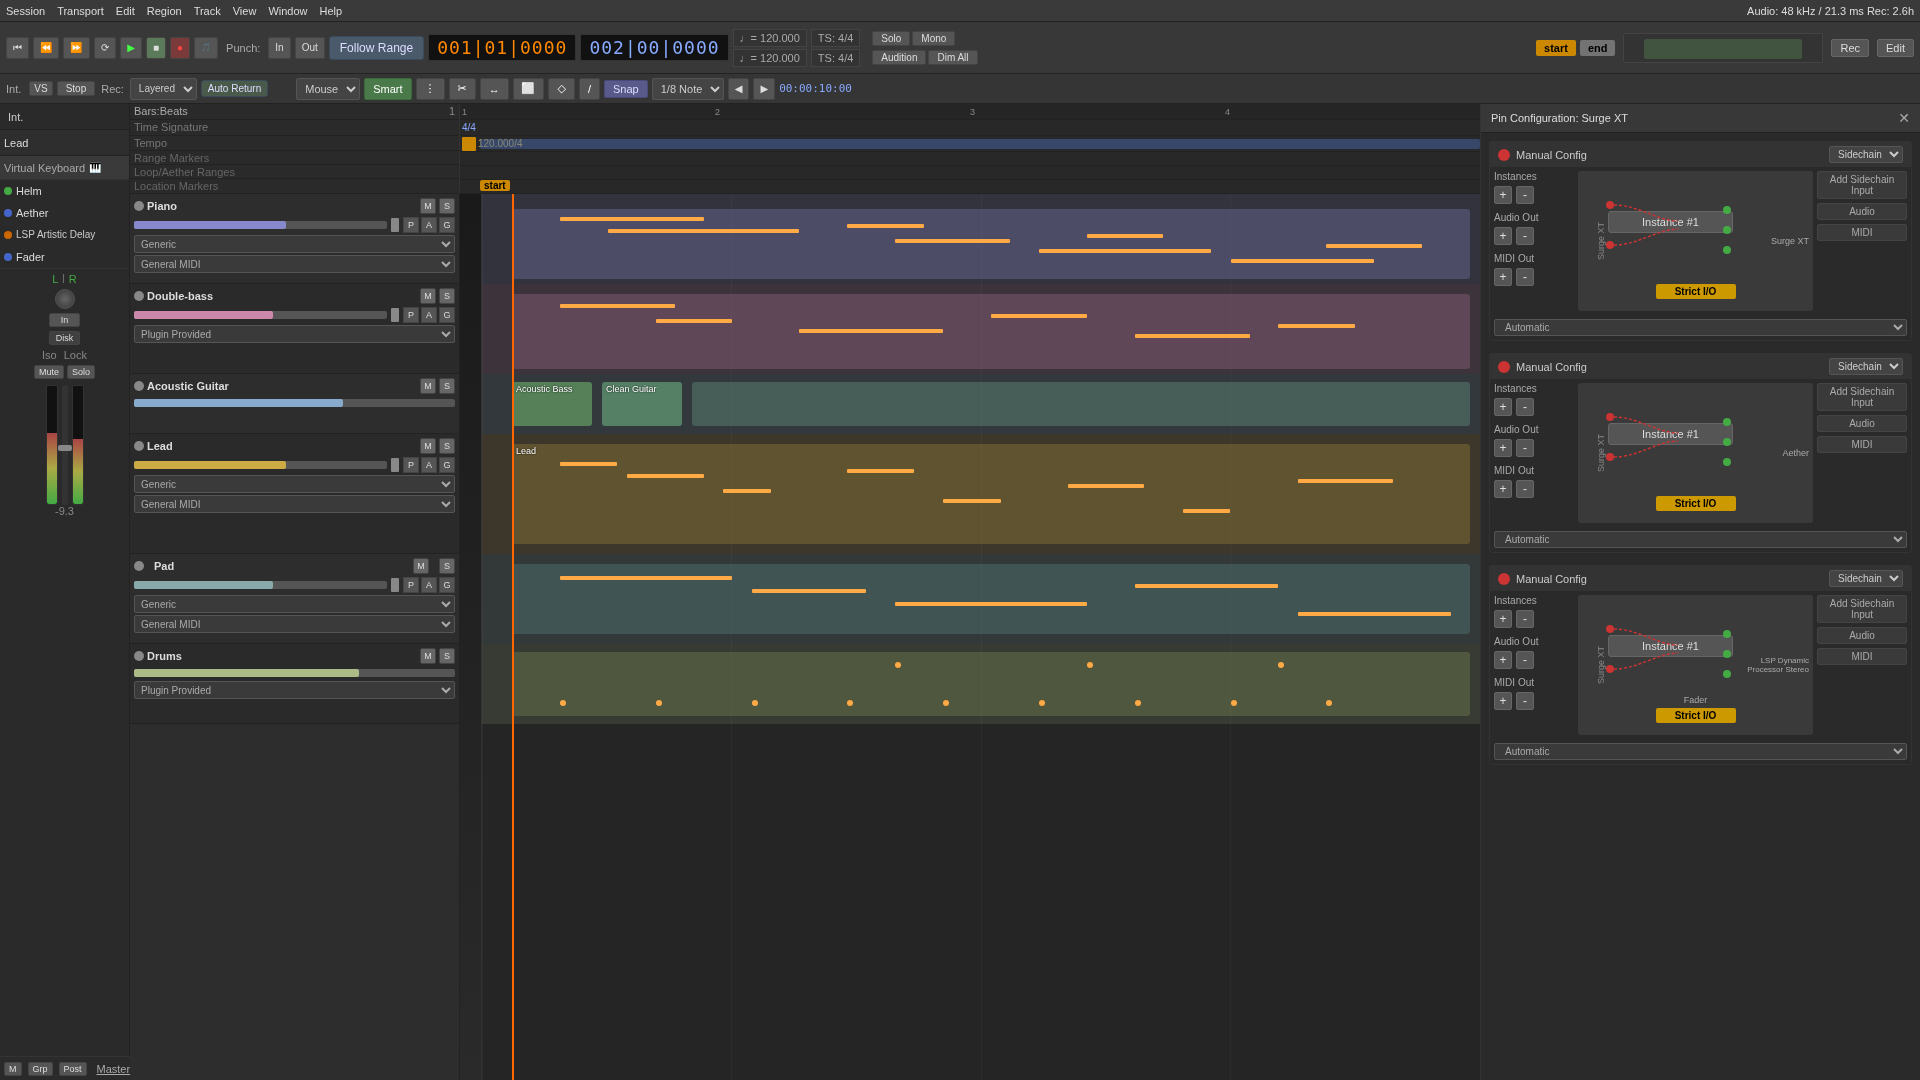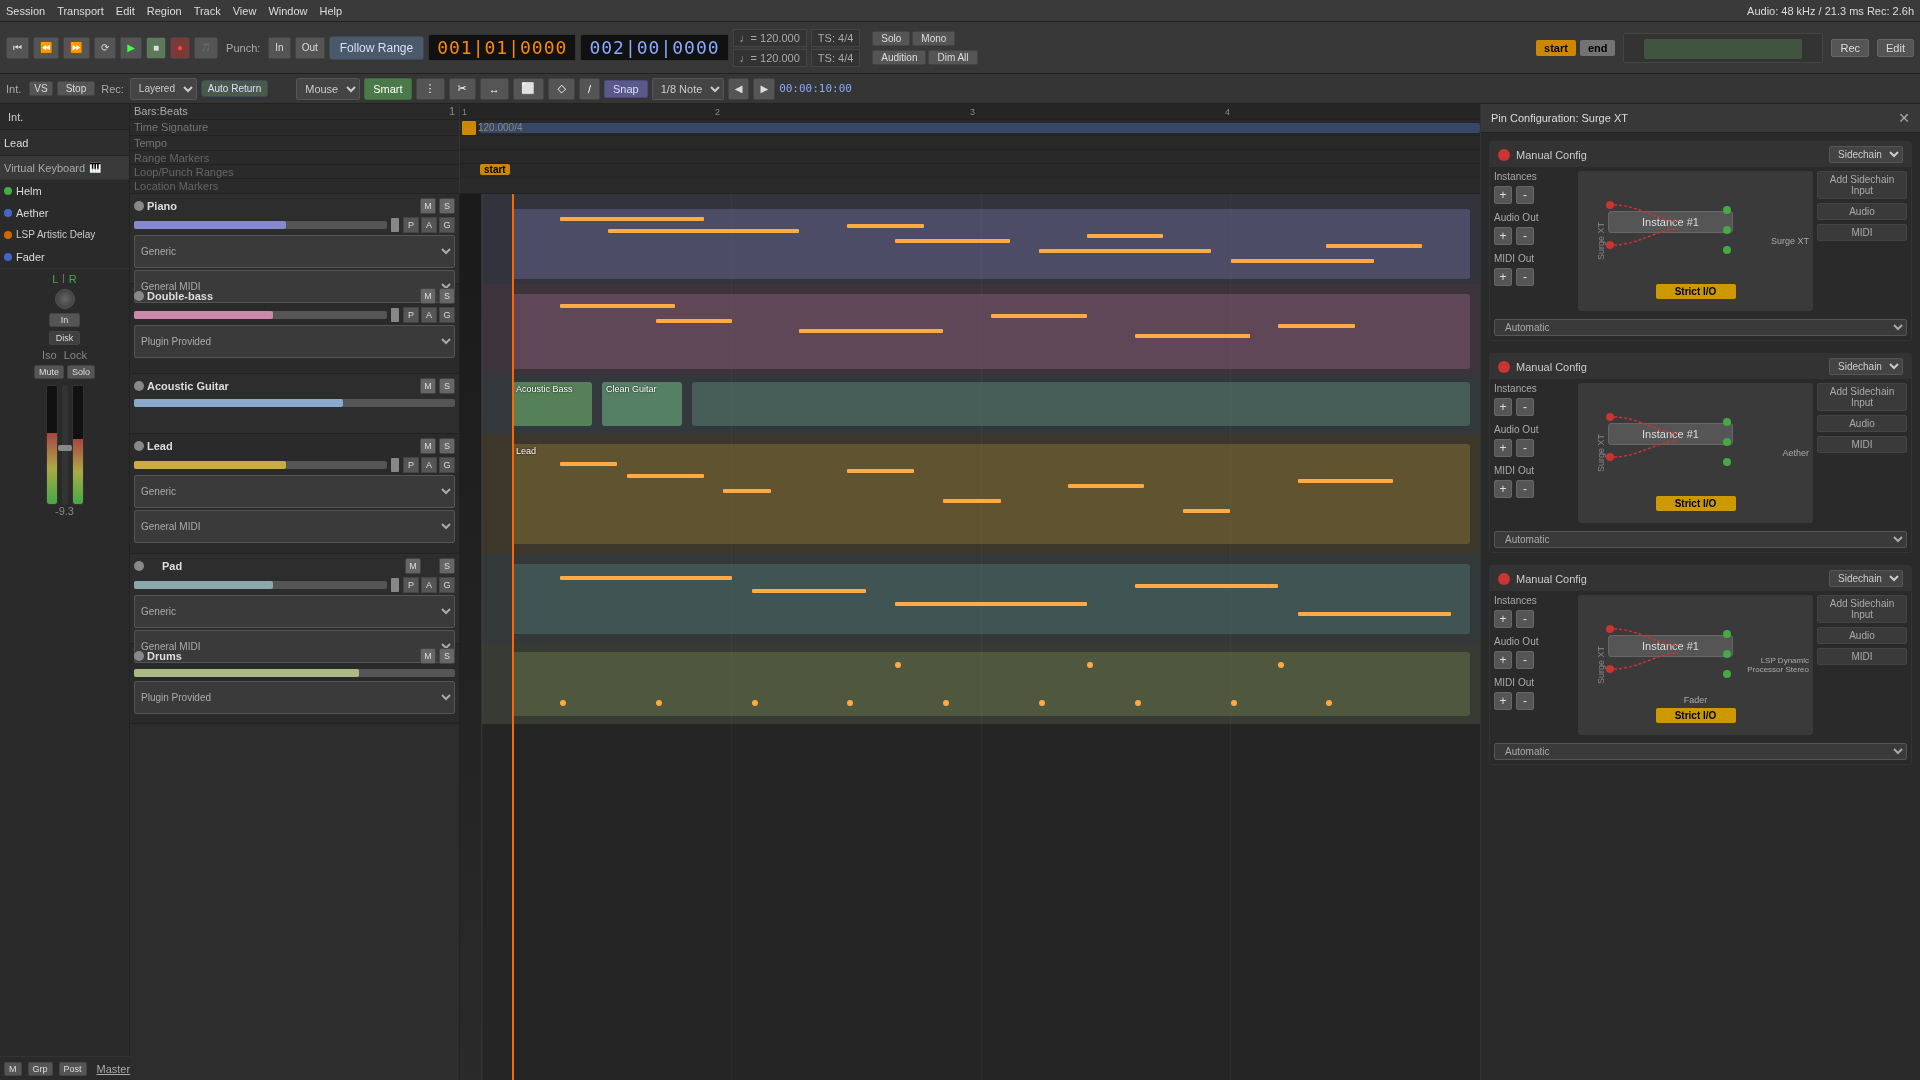--- a/index.html
+++ b/index.html
@@ -184,21 +184,21 @@
       background: #555;
       border-radius: 2px;
       margin: 2px 0;
       position: relative;
     }
     .fader-fill { height: 100%; background: #88aa88; border-radius: 2px; }
     .fader-fill.pink { background: #cc88aa; }
     .fader-fill.yellow { background: #ccaa44; }
     .plugin-select {
       background: #3a3a3a; border: 1px solid #555; color: #aaa;
-      width: 100%; padding: 1px 2px; border-radius: 2px; font-size: 10px; height: 33px;
+      width: 100%; padding: 1px 2px; border-radius: 2px; font-size: 10px; height: 18px;
     }
     .start-marker {
       background: #cc8800;
       color: #000;
       padding: 0 4px;
       font-size: 10px;
       font-weight: bold;
       border-radius: 2px;
       position: absolute;
       left: 20px;
@@ -540,38 +540,41 @@
         <div style="height:16px; display:flex; align-items:center; padding:0 4px; border-bottom:1px solid #222; font-size:10px; color:#777;">
           <span>Time Signature</span>
         </div>
         <div style="height:16px; display:flex; align-items:center; padding:0 4px; border-bottom:1px solid #222; font-size:10px; color:#777;">
           <span>Tempo</span>
         </div>
         <div style="height:14px; display:flex; align-items:center; padding:0 4px; border-bottom:1px solid #222; font-size:10px; color:#666;">
           <span>Range Markers</span>
         </div>
         <div style="height:14px; display:flex; align-items:center; padding:0 4px; border-bottom:1px solid #222; font-size:10px; color:#666;">
-          <span>Loop/Punch Ranges</span>
+          <span>Loop/Aether Ranges</span>
         </div>
         <div style="height:14px; display:flex; align-items:center; padding:0 4px; font-size:10px; color:#666;">
           <span>Location Markers</span>
         </div>
       </div>
 
       <div style="flex:1; background:#2a2a2a; border-bottom:1px solid #222; position:relative; overflow:hidden; height:90px;">
 
         <div style="height:16px; border-bottom:1px solid #222; position:relative; background:#252525;">
           <div style="position:absolute; left:0; top:0; right:0; bottom:0; display:flex; align-items:center;">
             <span style="position:absolute; left:2px; font-size:9px; color:#888;">1</span>
             <span style="position:absolute; left:25%; font-size:9px; color:#888;">2</span>
             <span style="position:absolute; left:50%; font-size:9px; color:#888;">3</span>
             <span style="position:absolute; left:75%; font-size:9px; color:#888;">4</span>
           </div>
         </div>
 
+        <div style="height:16px; border-bottom:1px solid #222; background:#282828; position:relative;">
+          <span style="position:absolute; left:2px; top:2px; font-size:10px; color:#88aaff;">4/4</span>
+        </div>
 
         <div style="height:16px; border-bottom:1px solid #222; background:#282828; position:relative;">
           <div style="position:absolute; left:2px; top:1px; width:14px; height:14px; background:#cc8800; border-radius:1px;"></div>
           <span style="position:absolute; left:18px; top:2px; font-size:10px; color:#ccaa44;">120.000/4</span>
 
           <div style="position:absolute; left:20px; right:0; top:3px; height:10px; background:#4466aa; opacity:0.5; border-radius:2px;"></div>
         </div>
 
         <div style="height:14px; border-bottom:1px solid #222; background:#282828;"></div>
 
@@ -664,21 +667,21 @@
           </div>
           <select class="plugin-select">
             <option>Generic</option>
           </select>
           <select class="plugin-select" style="margin-top:2px;">
             <option>General MIDI</option>
           </select>
         </div>
 
         <div style="height:90px; border-bottom:1px solid #222; padding:4px; background:#2d2d2d;">
-          <div style="display:flex; align-items:center; gap:18px; margin-bottom:3px;">
+          <div style="display:flex; align-items:center; gap:10px; margin-bottom:3px;">
             <div class="record-dot"></div>
             <span style="color:#ddd; font-size:11px; font-weight:bold; flex:1;">Pad</span>
             <button class="m-btn">M</button>
             <button class="s-btn">S</button>
           </div>
           <div style="display:flex; align-items:center; gap:2px; margin-bottom:2px;">
             <div class="fader-bar" style="flex:1;">
               <div class="fader-fill pink" style="width:55%; background:#88aaaa;"></div>
             </div>
             <div style="width:8px; height:14px; background:#888; border-radius:1px; margin:0 2px;"></div>

